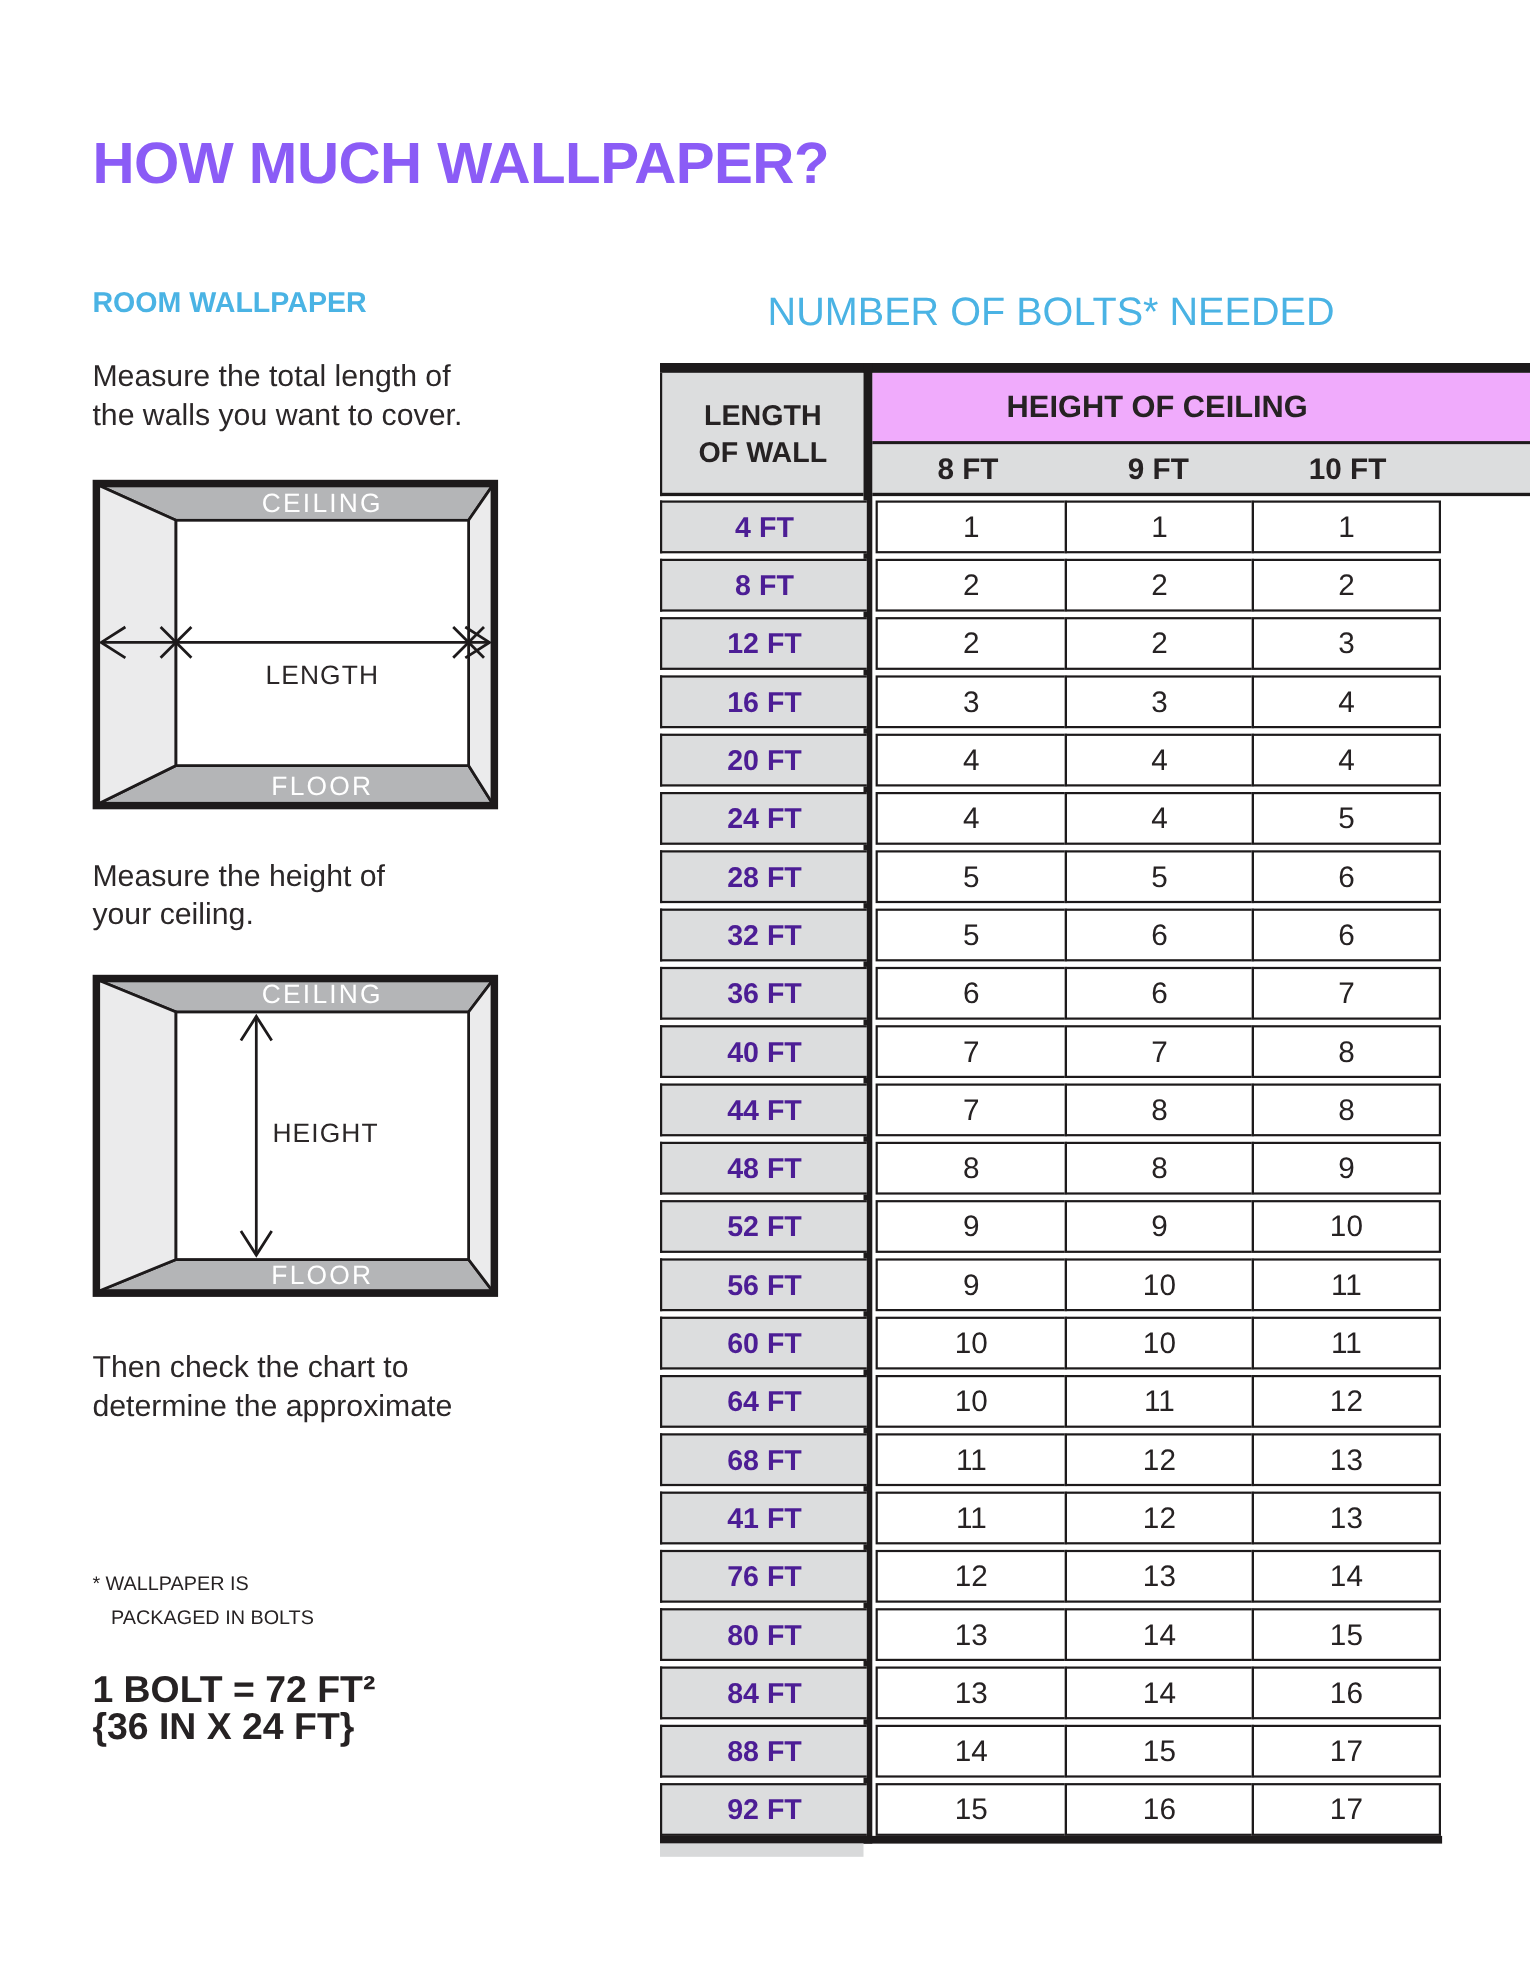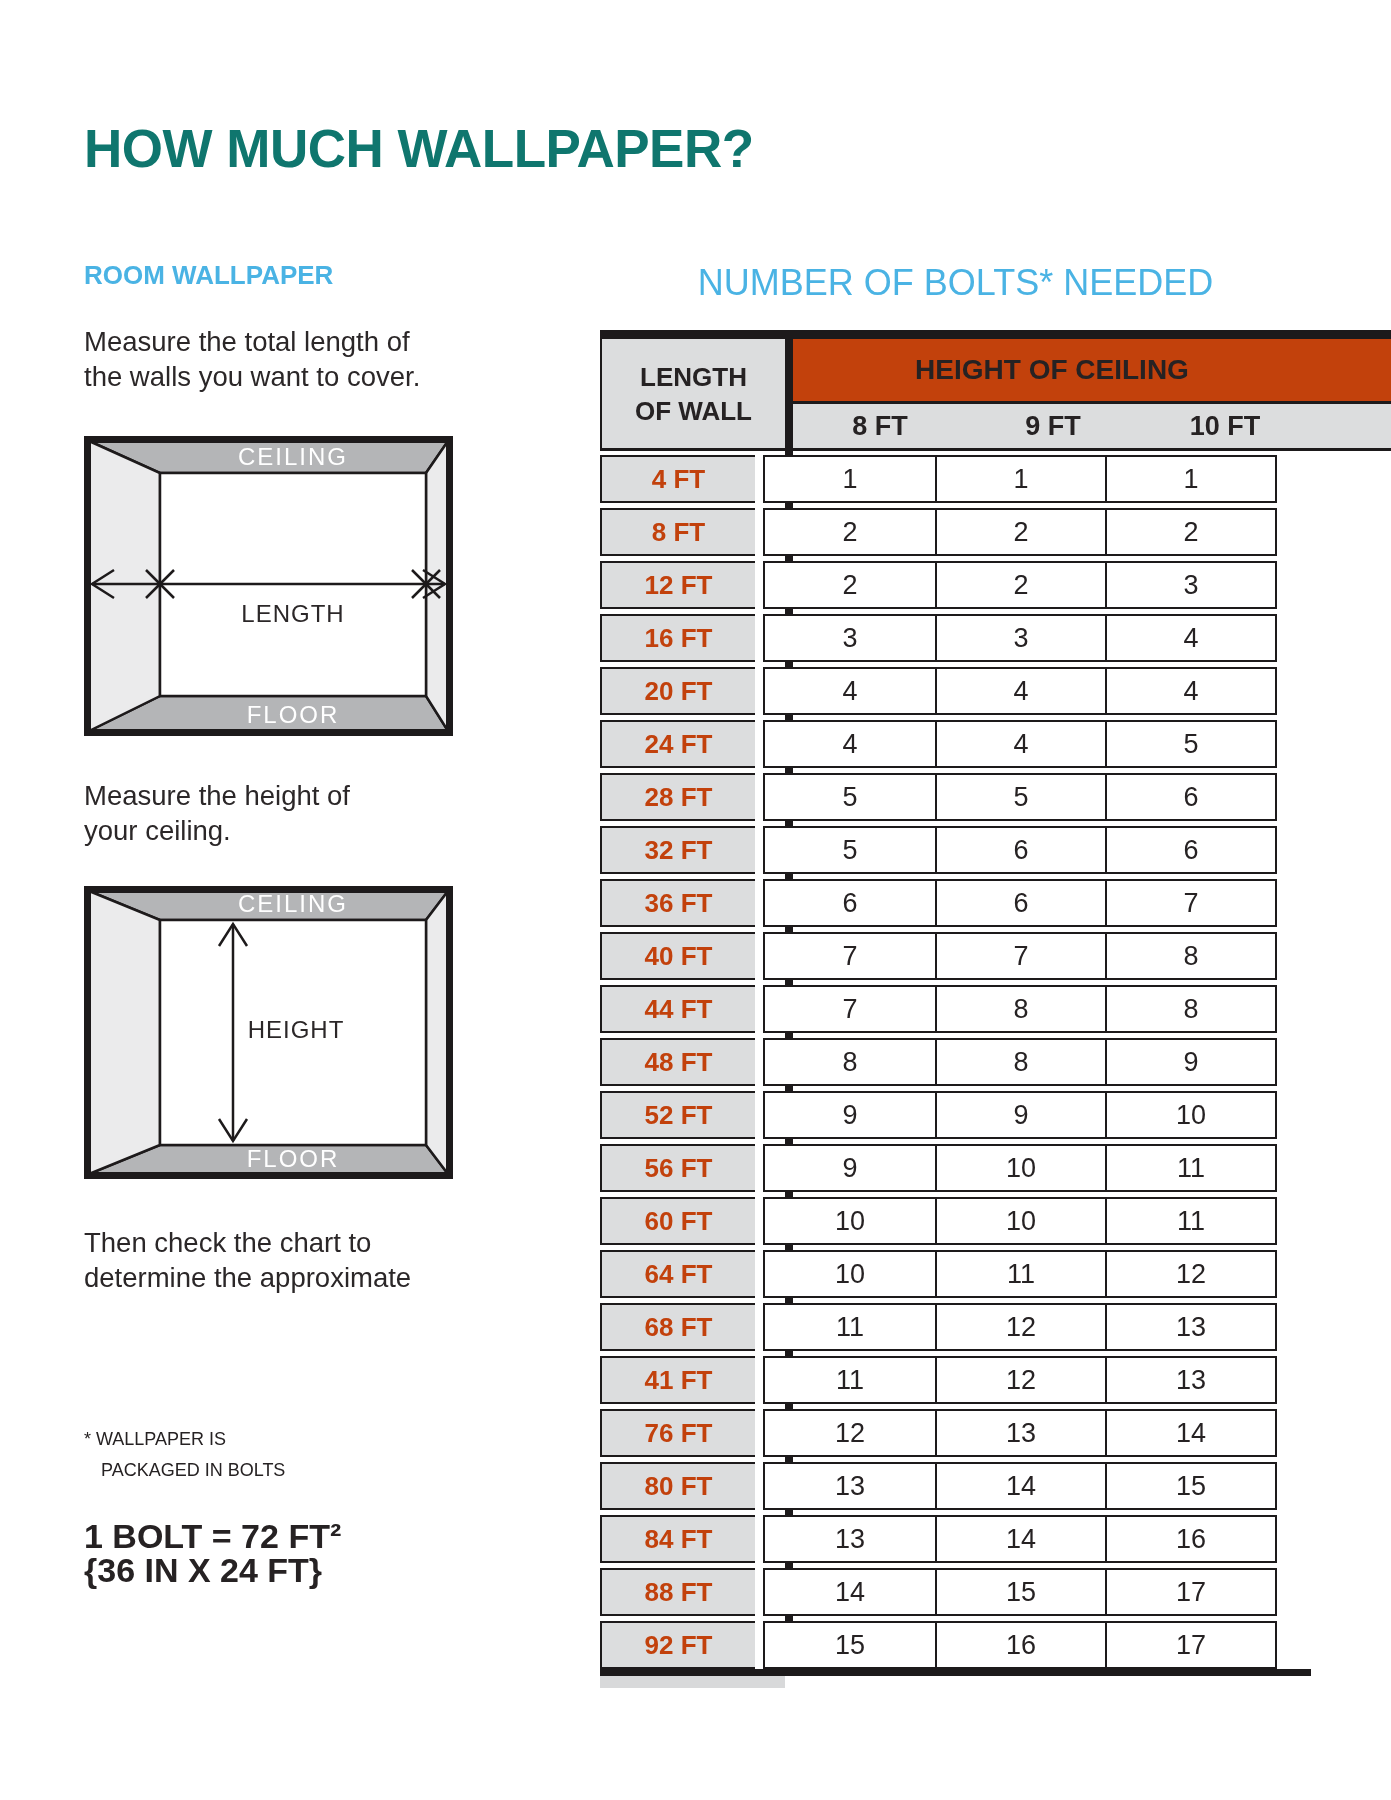--- a/index.html
+++ b/index.html
@@ -9,21 +9,21 @@
     position: relative;
     background: #ffffff;
     font-family: "Liberation Sans", sans-serif;
     color: #2b2728;
     overflow: hidden;
   }
 
   .title {
     position: absolute; left: 84px; top: 82px;
     font-size: 53px; font-weight: bold; letter-spacing: -0.5px;
-    color: #0f766e;
+    color: #8b5cf6;
   }
   .sec-head {
     position: absolute; left: 84px; top: 260px;
     font-size: 26px; font-weight: bold; color: #4AB3E4;
   }
   .para {
     position: absolute; left: 84px;
     font-size: 27.5px; line-height: 35px; color: #2b2728;
   }
   .para1 { top: 324px; }
@@ -57,44 +57,44 @@
   .t-label-head {
     position: absolute; left: 0; top: 9px; width: 185px; height: 112px;
     background: #dcddde;
     border-left: 2px solid #1d1a1b; border-bottom: 3px solid #1d1a1b;
     text-align: center; font-weight: bold; font-size: 26px; line-height: 34px;
     padding-top: 21px; color: #262223;
   }
   .t-divider { position: absolute; left: 185px; top: 0; width: 8px; height: 1346px; background: #1d1a1b; }
   .t-hoc {
     position: absolute; left: 193px; top: 9px; width: 598px; height: 65px;
-    background: #c2410c; border-bottom: 3px solid #1d1a1b;
+    background: #f0abfc; border-bottom: 3px solid #1d1a1b;
   }
   .t-hoc-inner {
     width: 518px; text-align: center;
     font-size: 28px; font-weight: bold; line-height: 62px; color: #262223;
   }
   .t-ft {
     position: absolute; left: 193px; top: 74px; width: 598px; height: 47px;
     background: #dcddde; border-bottom: 3px solid #1d1a1b; display: flex;
   }
   .t-ft span {
     display: block; text-align: center;
     font-size: 27px; font-weight: bold; line-height: 44px; color: #262223;
   }
   .t-ft .c1 { width: 174px; }
   .t-ft .c2 { width: 172px; }
   .t-ft .c3 { width: 172px; }
 
   .t-rows { position: absolute; left: 0; top: 125px; }
   .t-row { display: flex; height: 48px; margin-bottom: 5px; }
   .t-row .lab {
-    width: 155px; background: #dcddde;
+    width: 188px; background: #dcddde;
     border: 2px solid #1d1a1b; border-right: none;
-    text-align: center; font-weight: bold; font-size: 26px; line-height: 44px; color: #c2410c;
+    text-align: center; font-weight: bold; font-size: 26px; line-height: 44px; color: #4c1d95;
   }
   .t-row .sp { width: 8px; }
   .t-row .cell {
     background: #ffffff; border: 2px solid #1d1a1b;
     text-align: center; font-size: 27px; line-height: 44px; color: #262223;
   }
   .t-row .cell.c1 { width: 174px; }
   .t-row .cell.c2 { width: 172px; margin-left: -2px; }
   .t-row .cell.c3 { width: 172px; margin-left: -2px; }
 

